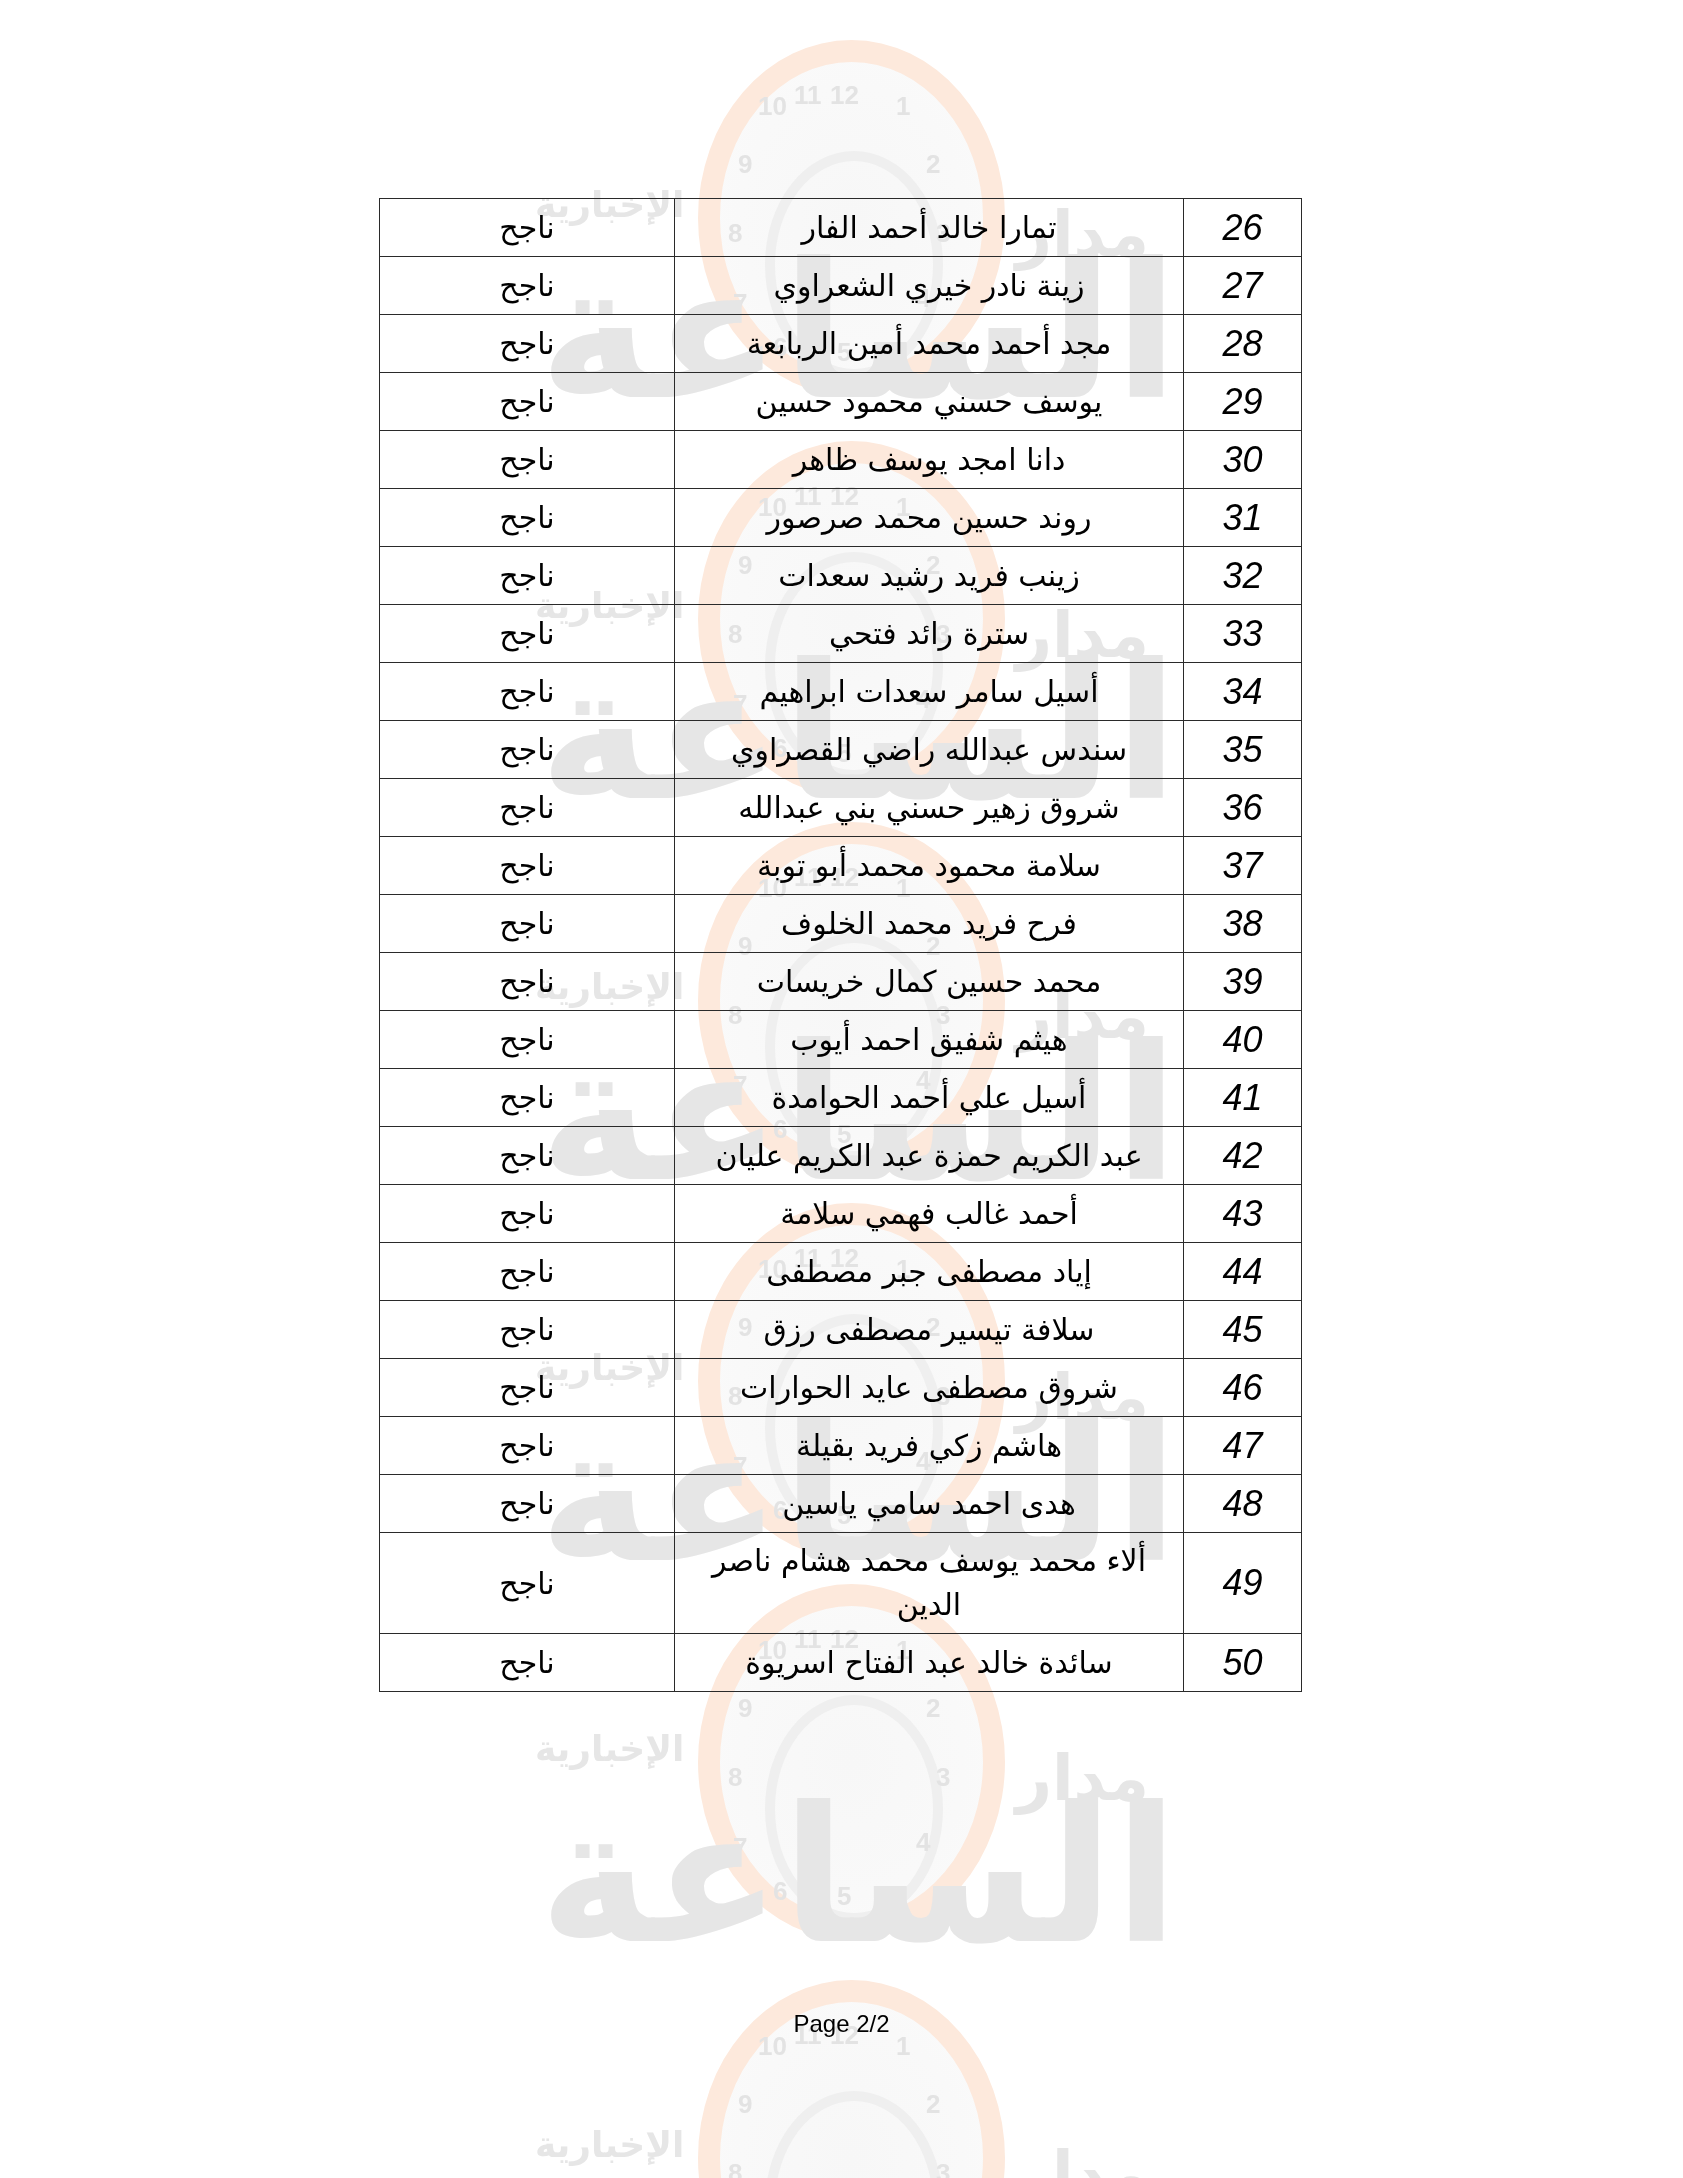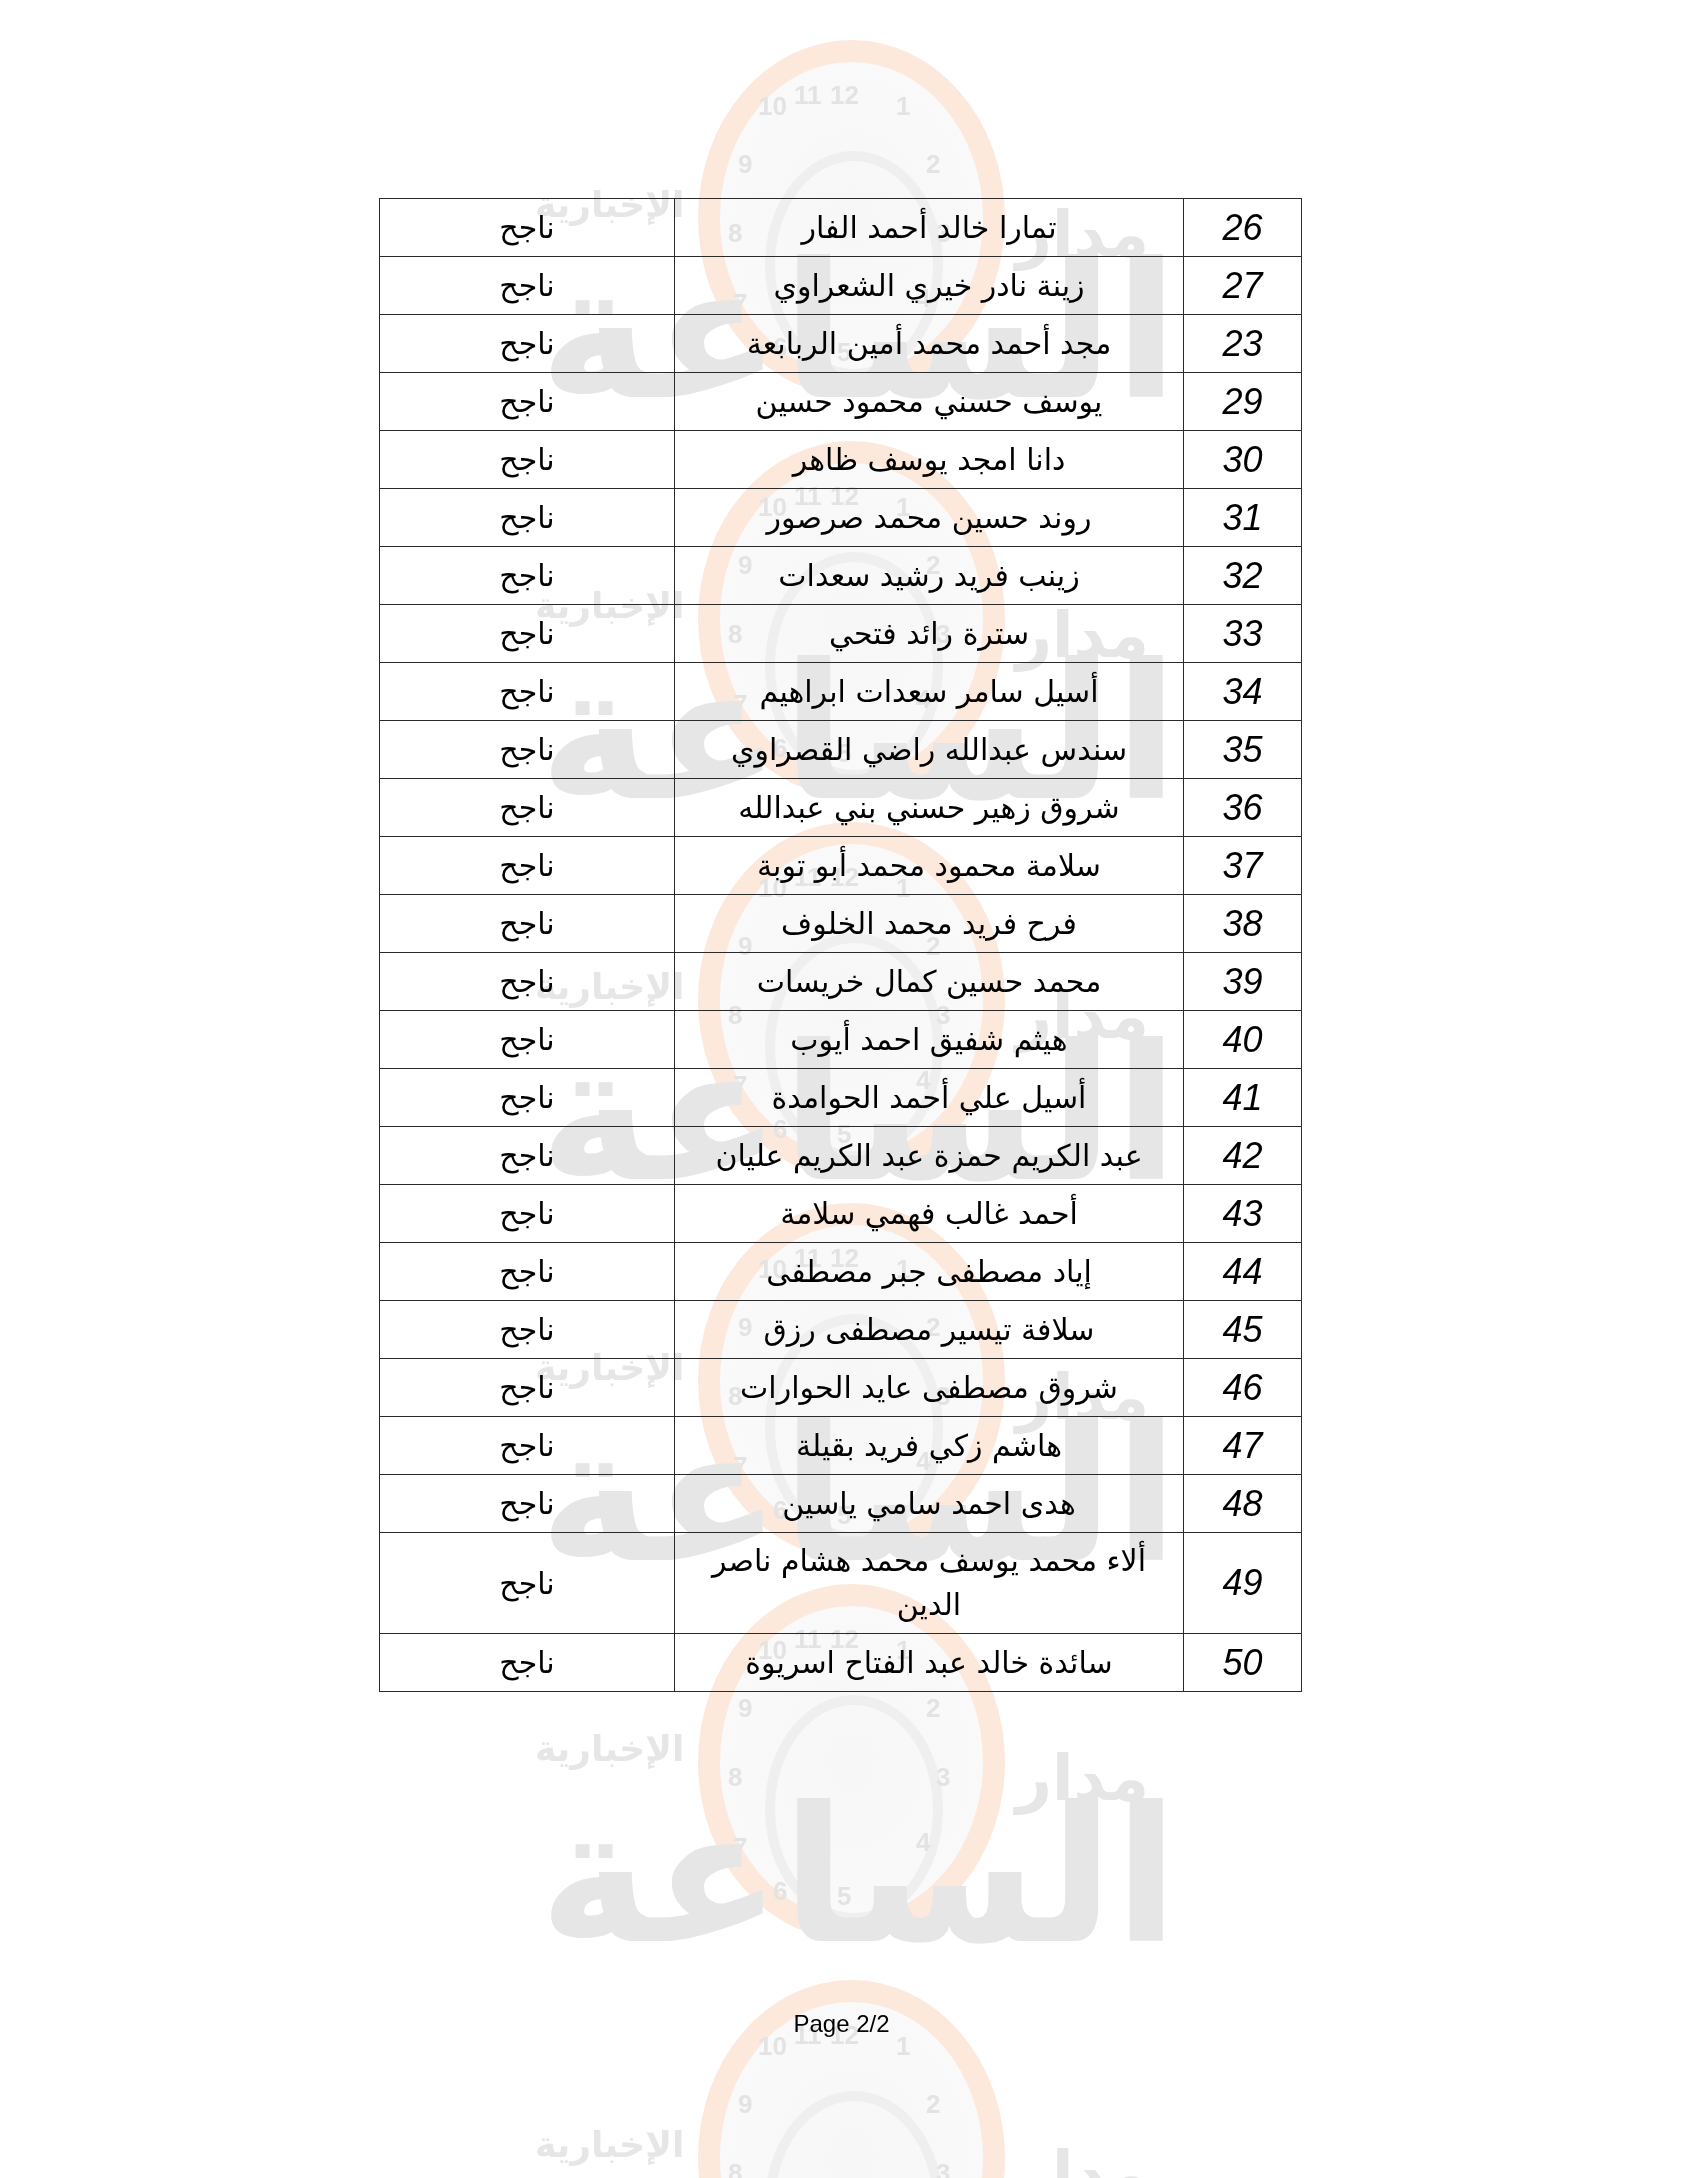--- a/index.html
+++ b/index.html
@@ -244,21 +244,21 @@
         <td class="col-num">26</td>
         <td class="col-name">تمارا خالد أحمد الفار</td>
         <td class="col-status">ناجح</td>
       </tr>
       <tr>
         <td class="col-num">27</td>
         <td class="col-name">زينة نادر خيري الشعراوي</td>
         <td class="col-status">ناجح</td>
       </tr>
       <tr>
-        <td class="col-num">23</td>
+        <td class="col-num">28</td>
         <td class="col-name">مجد أحمد محمد أمين الربابعة</td>
         <td class="col-status">ناجح</td>
       </tr>
       <tr>
         <td class="col-num">29</td>
         <td class="col-name">يوسف حسني محمود حسين</td>
         <td class="col-status">ناجح</td>
       </tr>
       <tr>
         <td class="col-num">30</td>

